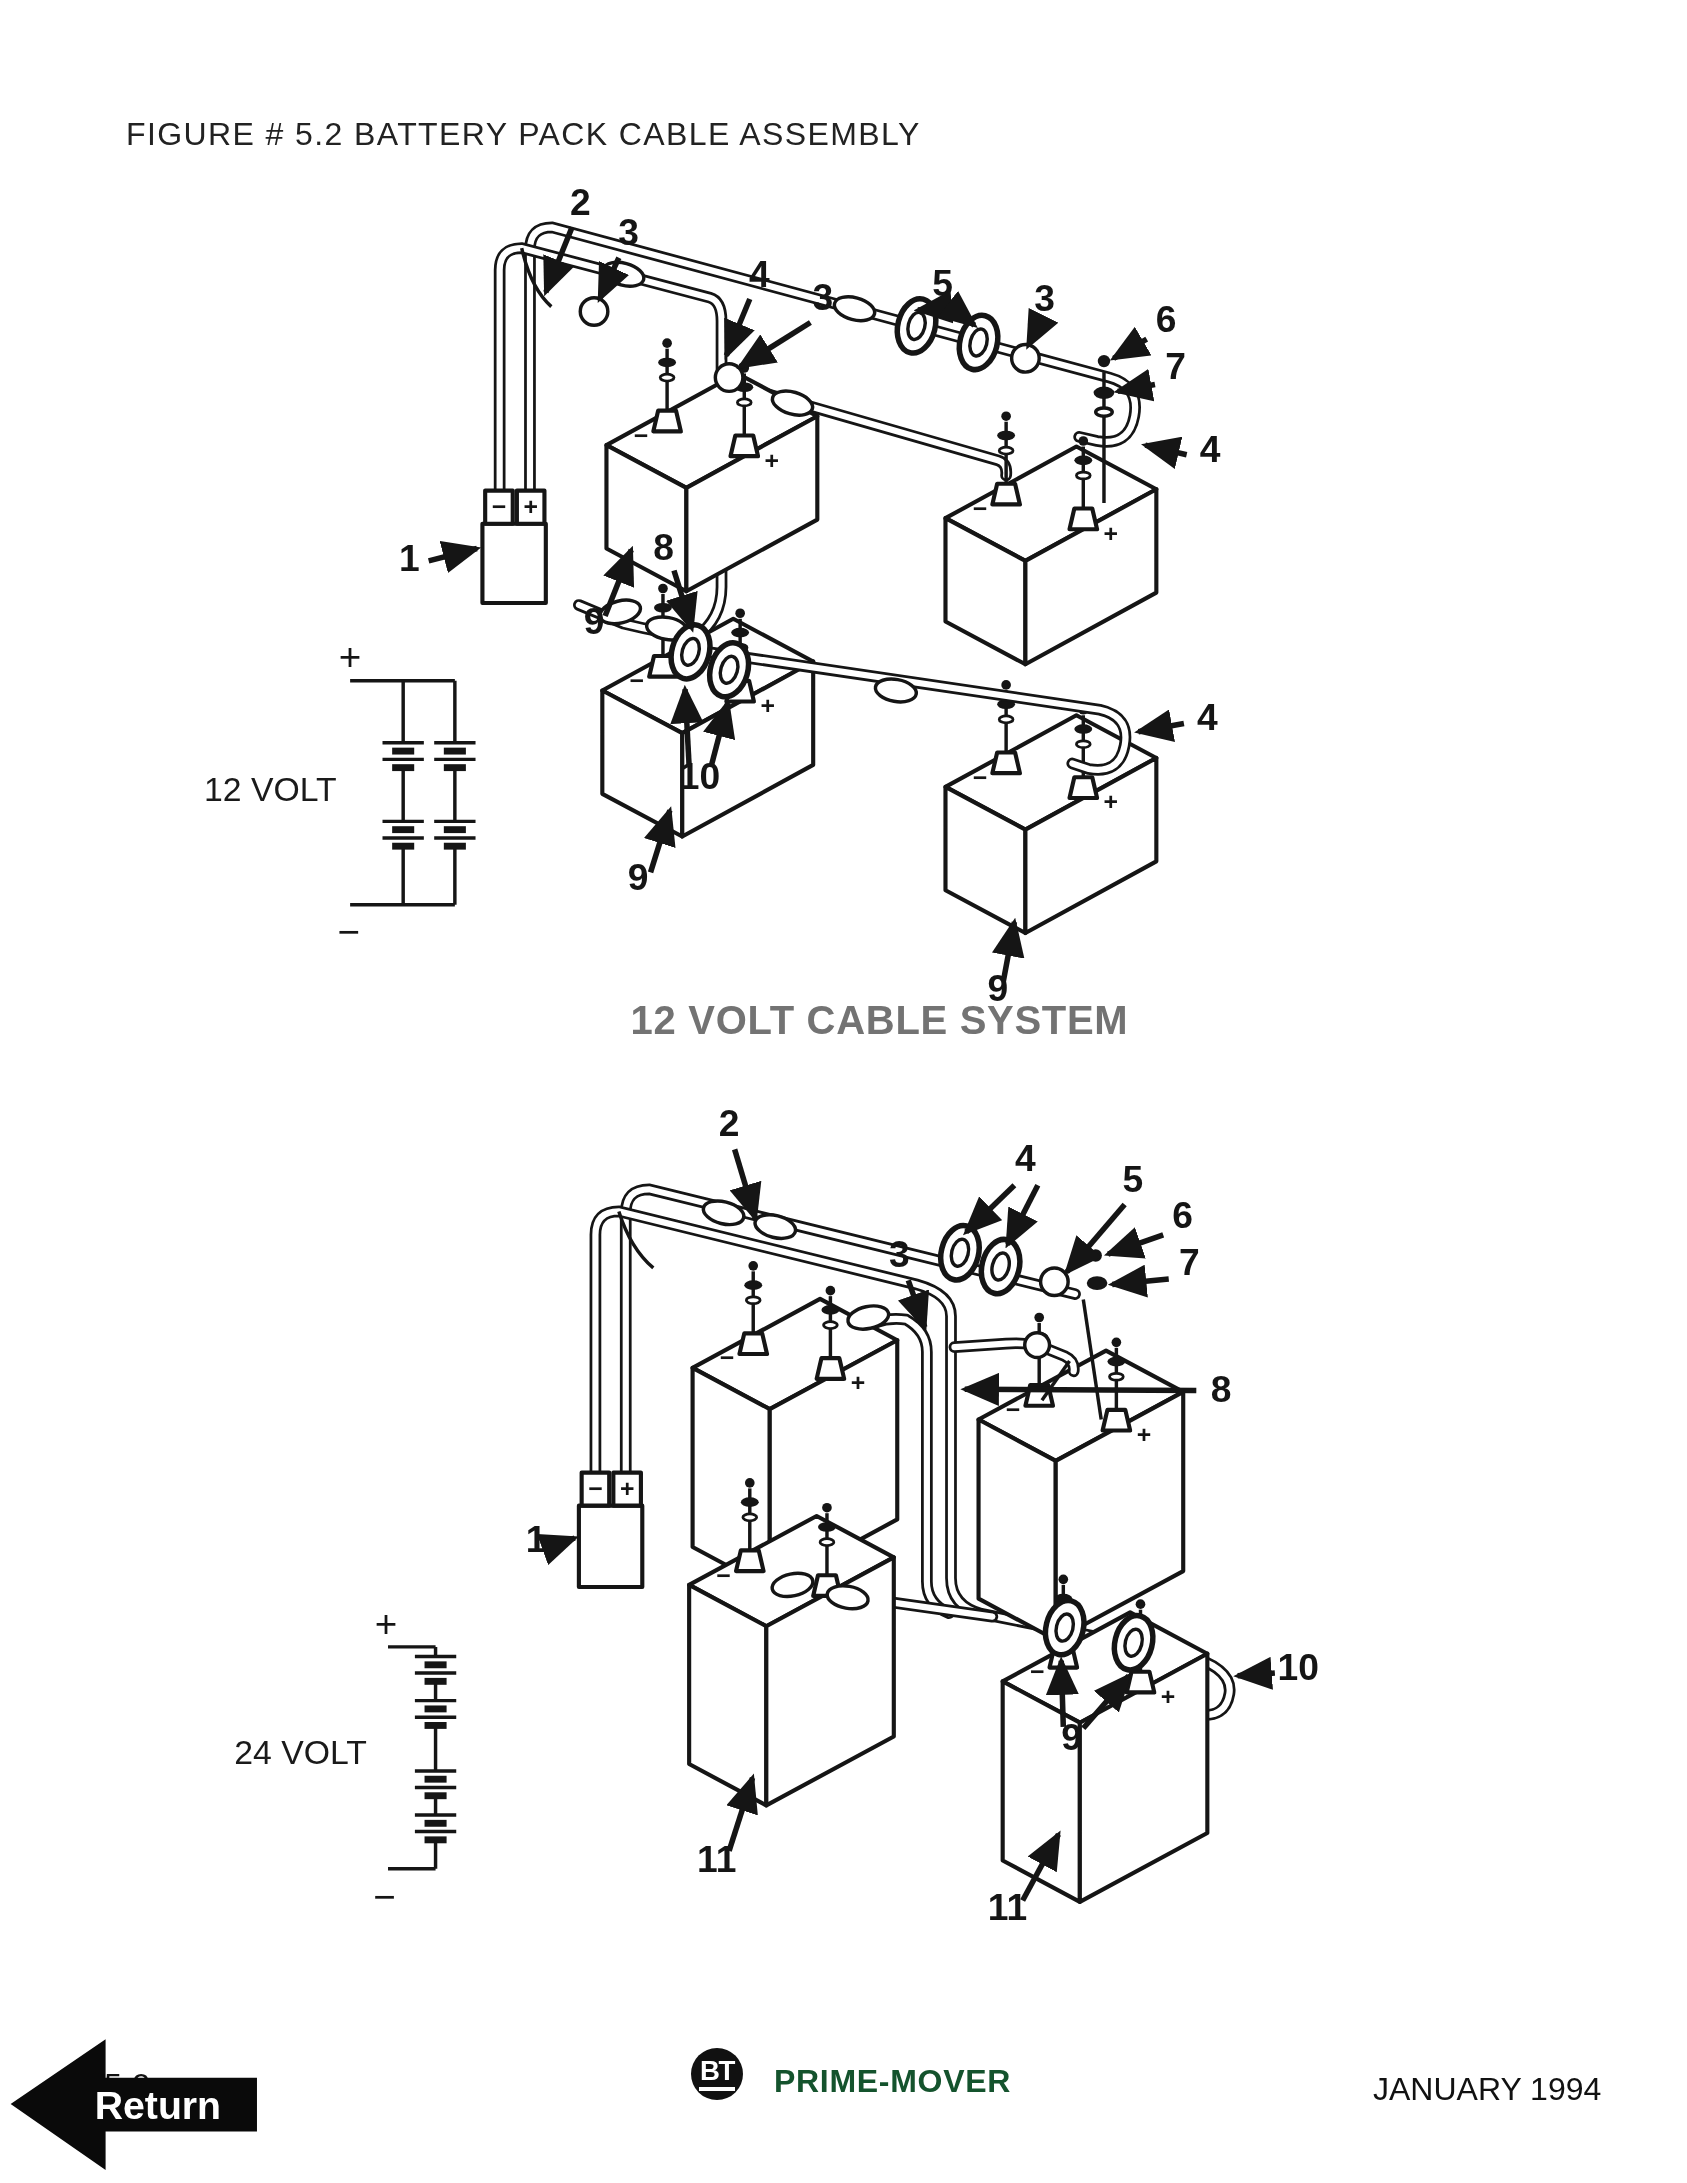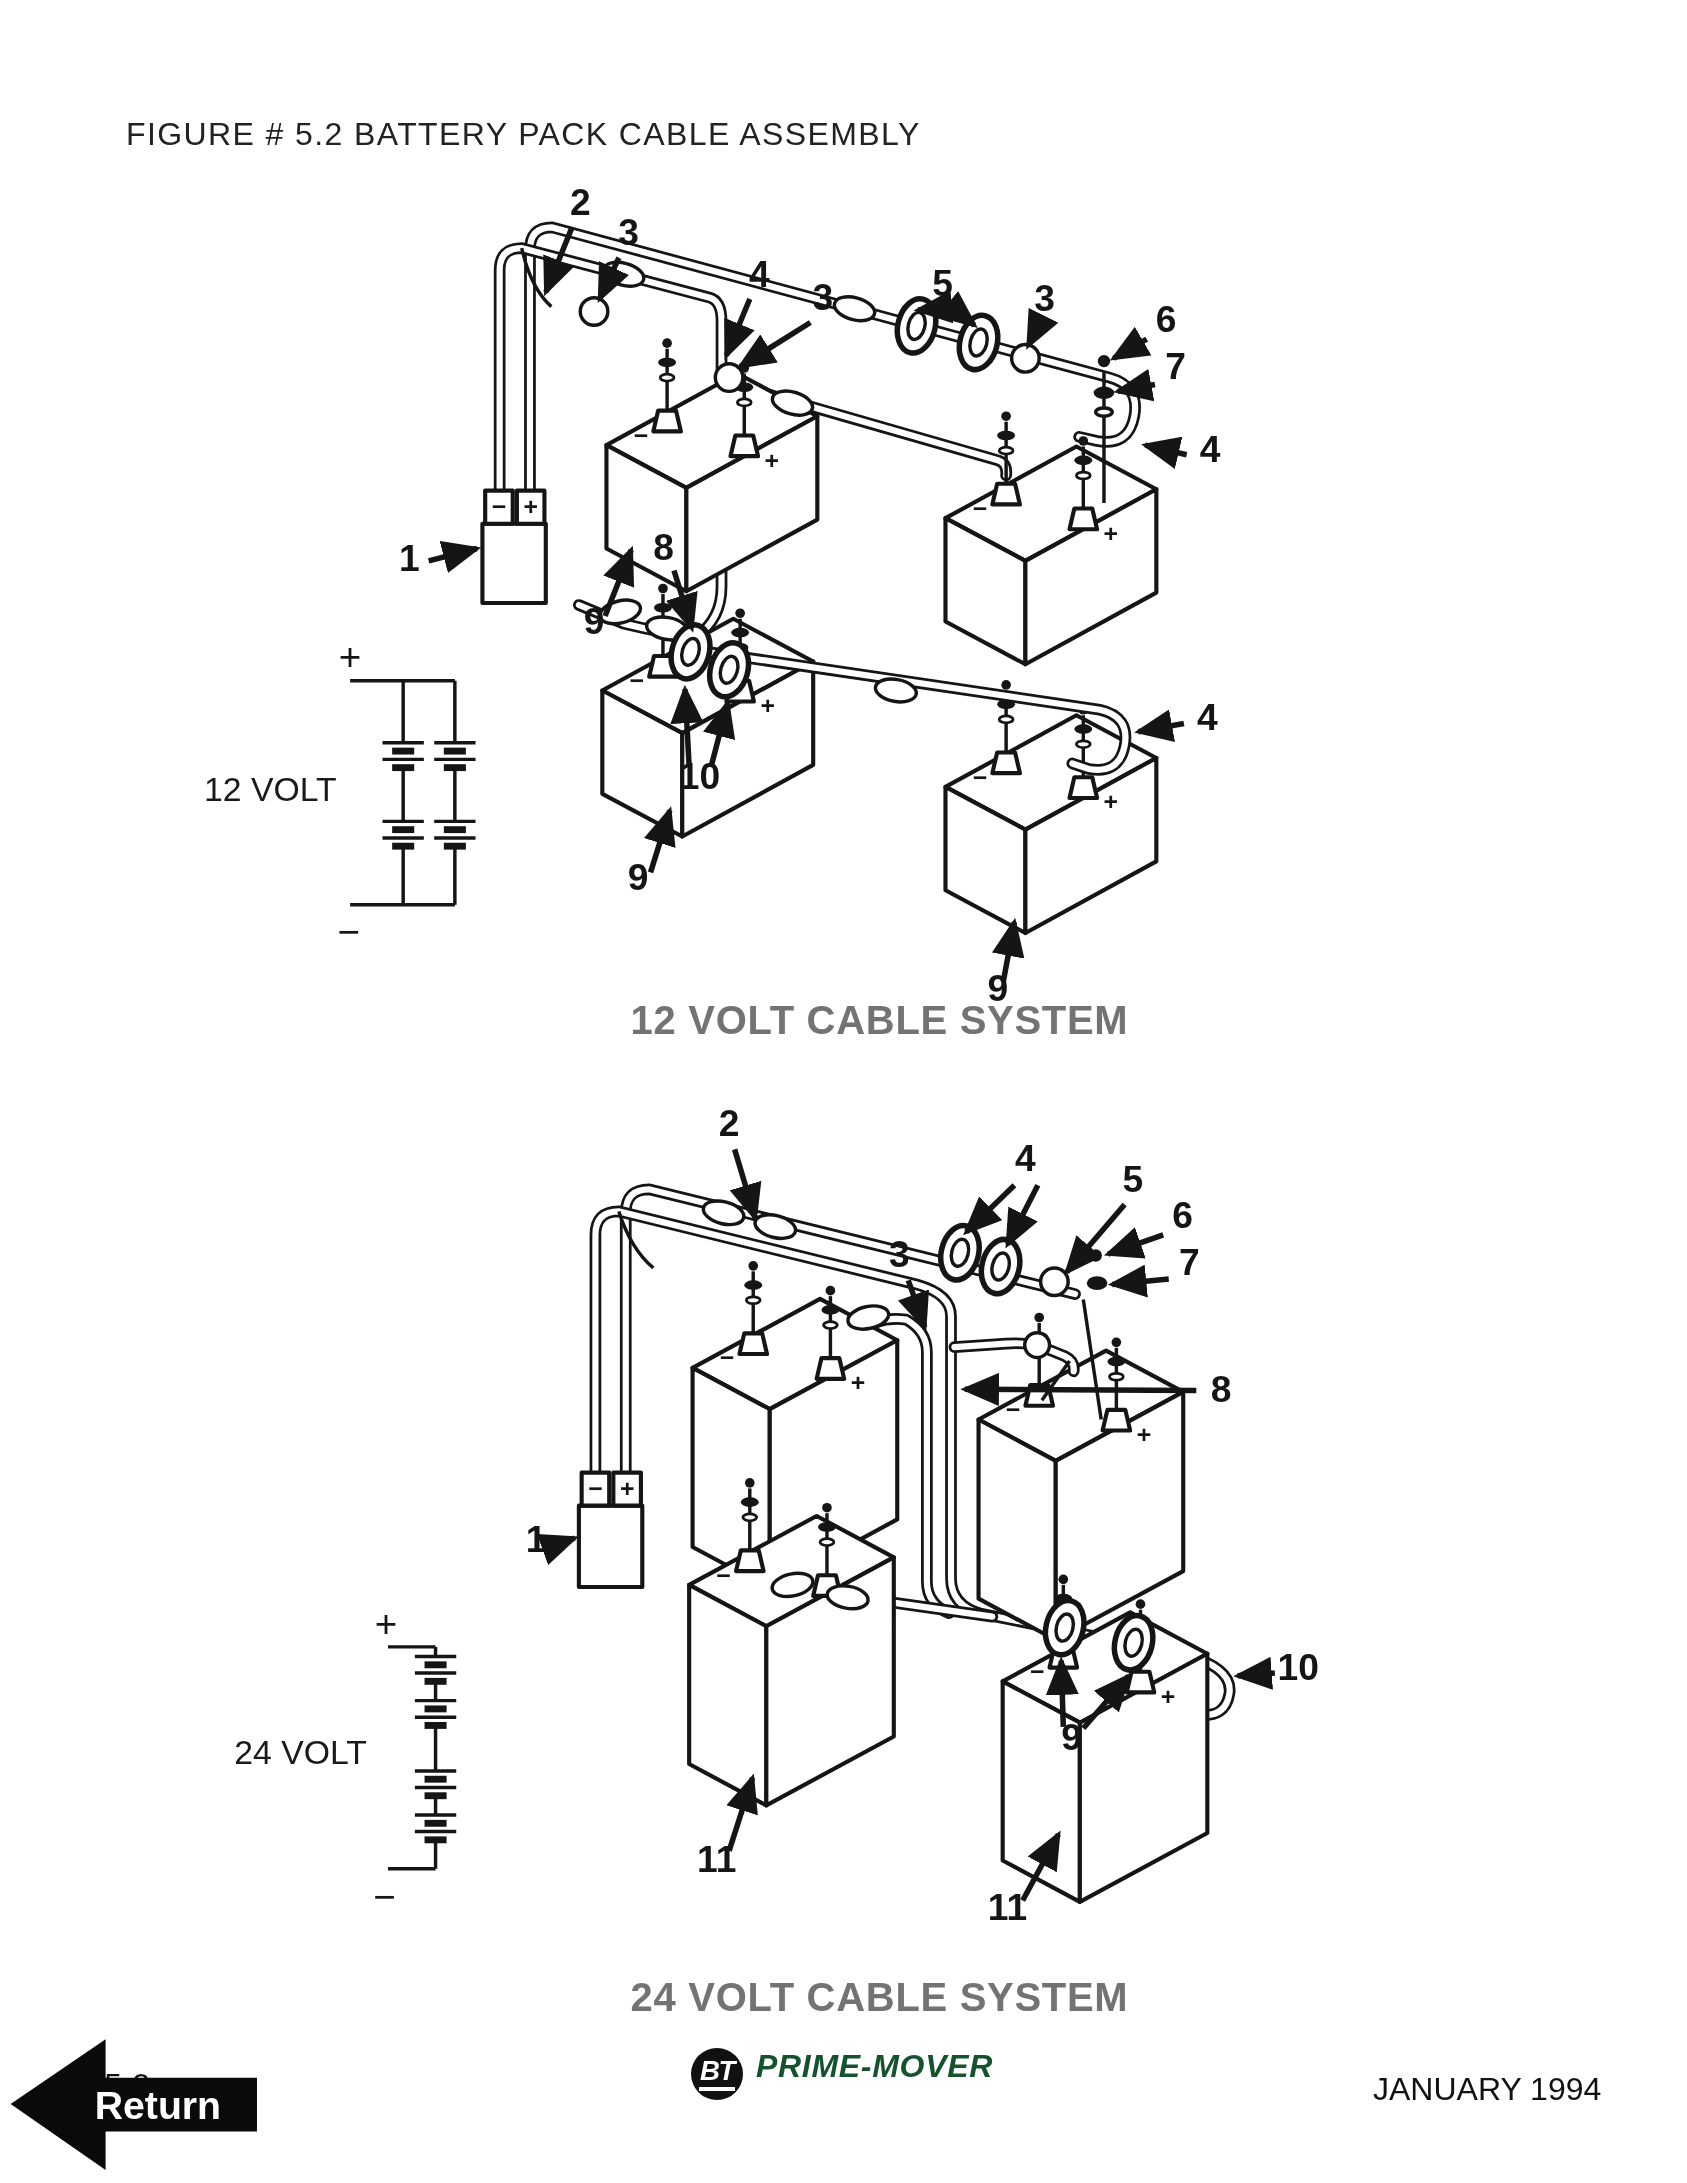--- a/index.html
+++ b/index.html
@@ -39,21 +39,21 @@
   }
   .caption-12{ top:998px; }
   .caption-24{ top:1975px; }
 
   
   .return-svg{ position:absolute; left:1.4px; top:2028px; width:289px; height:156px; cursor:pointer; }
   .return-text{ font-family:"Liberation Sans",sans-serif; font-size:57px; font-weight:bold;
                 fill:#ffffff; text-anchor:middle; }
   .pagenum-text{ font-family:"Liberation Sans",sans-serif; font-size:46px; fill:#111; }
   .logo{
-    position:absolute; left:691px; top:2048px; display:flex; align-items:flex-start; gap:13px;font-style:italic;
+    position:absolute; left:691px; top:2048px; display:flex; align-items:flex-end; gap:31px;
   }
   .logo-circle{
     width:52px; height:52px; border-radius:50%; background:#111;
     display:flex; align-items:center; justify-content:center;
   }
   .logo-bt{
     color:#fff; font-size:27.6px; font-weight:bold; letter-spacing:-1.4px;
     border-bottom:4.1px solid #fff; line-height:1; padding:0 1.4px 2.1px 1.4px;
   }
   .logo-name{ font-size:32px; font-weight:bold; letter-spacing:0.7px; color:#14532d; white-space:nowrap; }
@@ -349,21 +349,20 @@
         <use href="#cell" x="632" y="2570"></use>
         <use href="#cell" x="632" y="2634"></use>
         <text class="schem-sign" x="560" y="2376">+</text>
         <text class="schem-sign" x="558" y="2772">−</text>
         <text class="schem-label" x="340" y="2560">24 VOLT</text>
       </g>
     </g>
   </svg>
 
   <div class="caption caption-12">12 VOLT CABLE SYSTEM</div>
-  <div class="caption caption-24">24 VOLT CABLE SYSTEM</div>
 
   <svg class="return-svg" viewBox="0 0 420 226">
     <text class="pagenum-text" x="150" y="98">5-2</text>
     <polygon points="14,110 152,16 152,72 372,72 372,150 152,150 152,206" fill="#0a0a0a"></polygon>
     <text class="return-text" x="228" y="132">Return</text>
   </svg>
 
   <div class="logo">
     <div class="logo-circle">
       <span class="logo-bt">BT</span>

